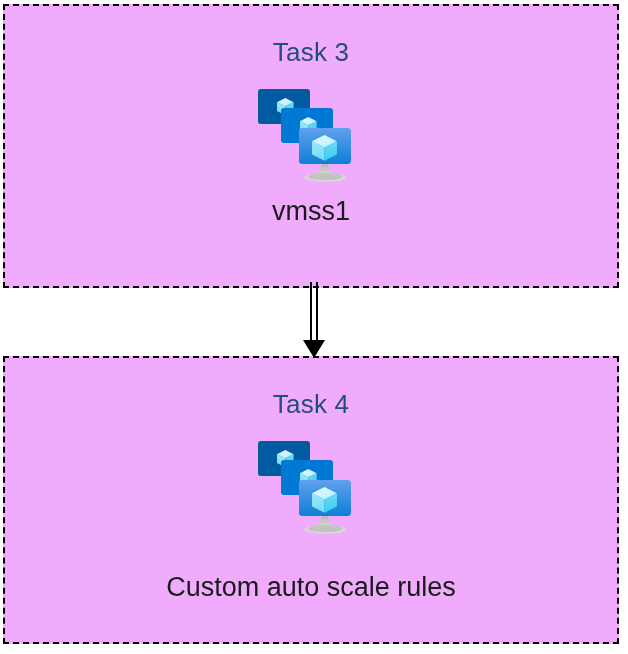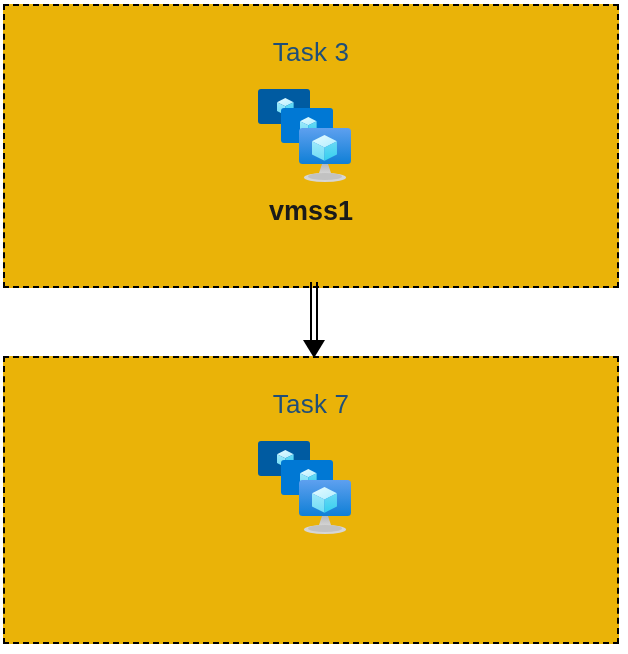--- a/index.html
+++ b/index.html
@@ -19,21 +19,21 @@
     position: absolute;
     left: 0; top: 0;
     width: 628px;
     height: 654px;
   }
 
   
   .task-box {
     position: absolute;
     box-sizing: border-box;
-    background: #eab308;
+    background: #f0abfc;
     border: 2px dashed #000000;
     display: flex;
     flex-direction: column;
     align-items: center;
   }
 
   #task-box-top {
     left: 3px;
     top: 4px;
     width: 616px;
@@ -71,21 +71,21 @@
   .vmss-icon-wrap svg { display: block; }
 
   .caption {
     color: #1a1a1a;
     font-size: 27px;
     line-height: 34px;
     font-weight: 400;
     text-align: center;
     white-space: nowrap;
   }
-  #task-box-top .caption { margin-top: 9px; font-weight: bold; }
+  #task-box-top .caption { margin-top: 9px; }
   #task-box-bottom .caption { margin-top: 33px; }
 
   
   #connector {
     position: absolute;
     left: 292px;
     top: 282px;
     width: 44px;
     height: 78px;
   }
@@ -162,21 +162,21 @@
 
       <rect x="18" y="0" width="2" height="62" fill="#000000"></rect>
       <rect x="24" y="0" width="2" height="62" fill="#000000"></rect>
 
       <polygon points="11,58 33,58 22,76" fill="#000000"></polygon>
     </svg>
   </div>
 
   <div class="task-box" id="task-box-bottom">
 
-    <div class="task-title">Task 7</div>
+    <div class="task-title">Task 4</div>
 
     <div class="vmss-icon-wrap">
       <svg width="122" height="104" viewBox="0 0 122 104" xmlns="http://www.w3.org/2000/svg" aria-hidden="true">
         <defs>
           <linearGradient id="frontMon2" x1="0" y1="0" x2="0" y2="1">
             <stop offset="0%" stop-color="#5EA0EF"></stop>
             <stop offset="100%" stop-color="#0F7FD6"></stop>
           </linearGradient>
           <linearGradient id="standG2" x1="0" y1="0" x2="0" y2="1">
             <stop offset="0%" stop-color="#B8B8B8"></stop>
@@ -216,15 +216,16 @@
 
         <rect x="49" y="47" width="52" height="36" rx="3.5" fill="url(#frontMon2)"></rect>
         <g transform="translate(62,54) scale(0.78)">
           <polygon points="16,0 32,8 16,16 0,8" fill="url(#cubeTop2)"></polygon>
           <polygon points="0,8 16,16 16,33 0,25" fill="url(#cubeLeft2)"></polygon>
           <polygon points="32,8 16,16 16,33 32,25" fill="url(#cubeRight2)"></polygon>
         </g>
       </svg>
     </div>
 
+    <div class="caption">Custom auto scale rules</div>
   </div>
 
 </div>
 
 </body></html>

